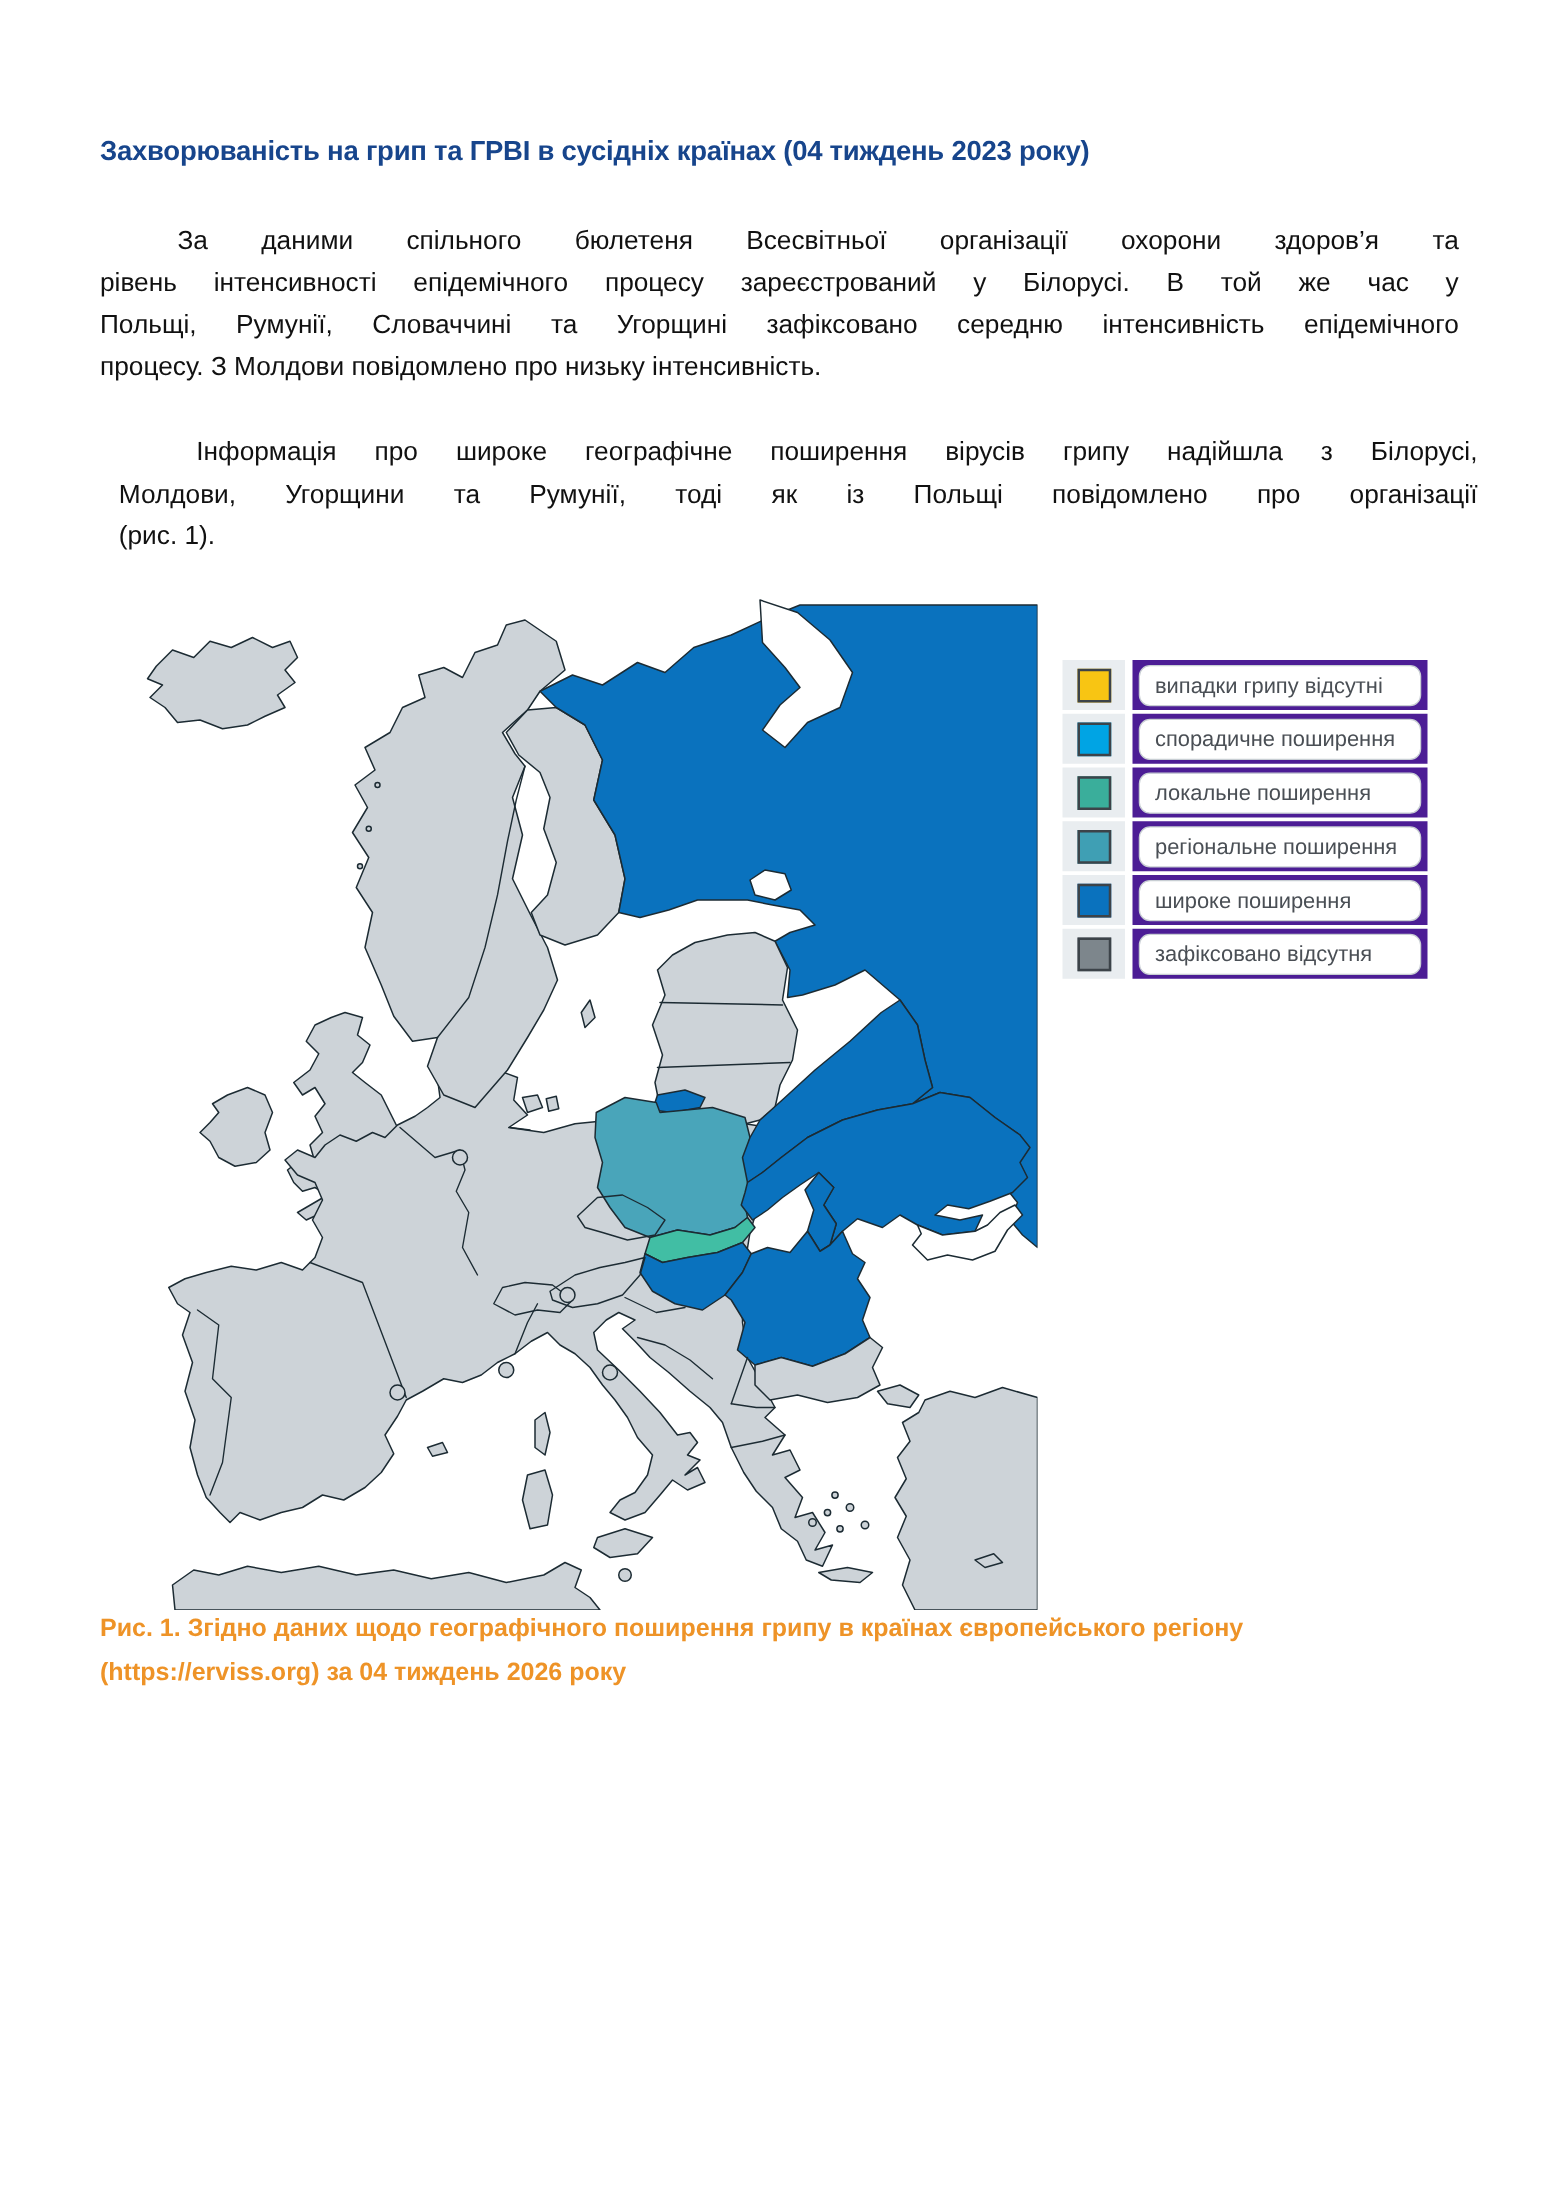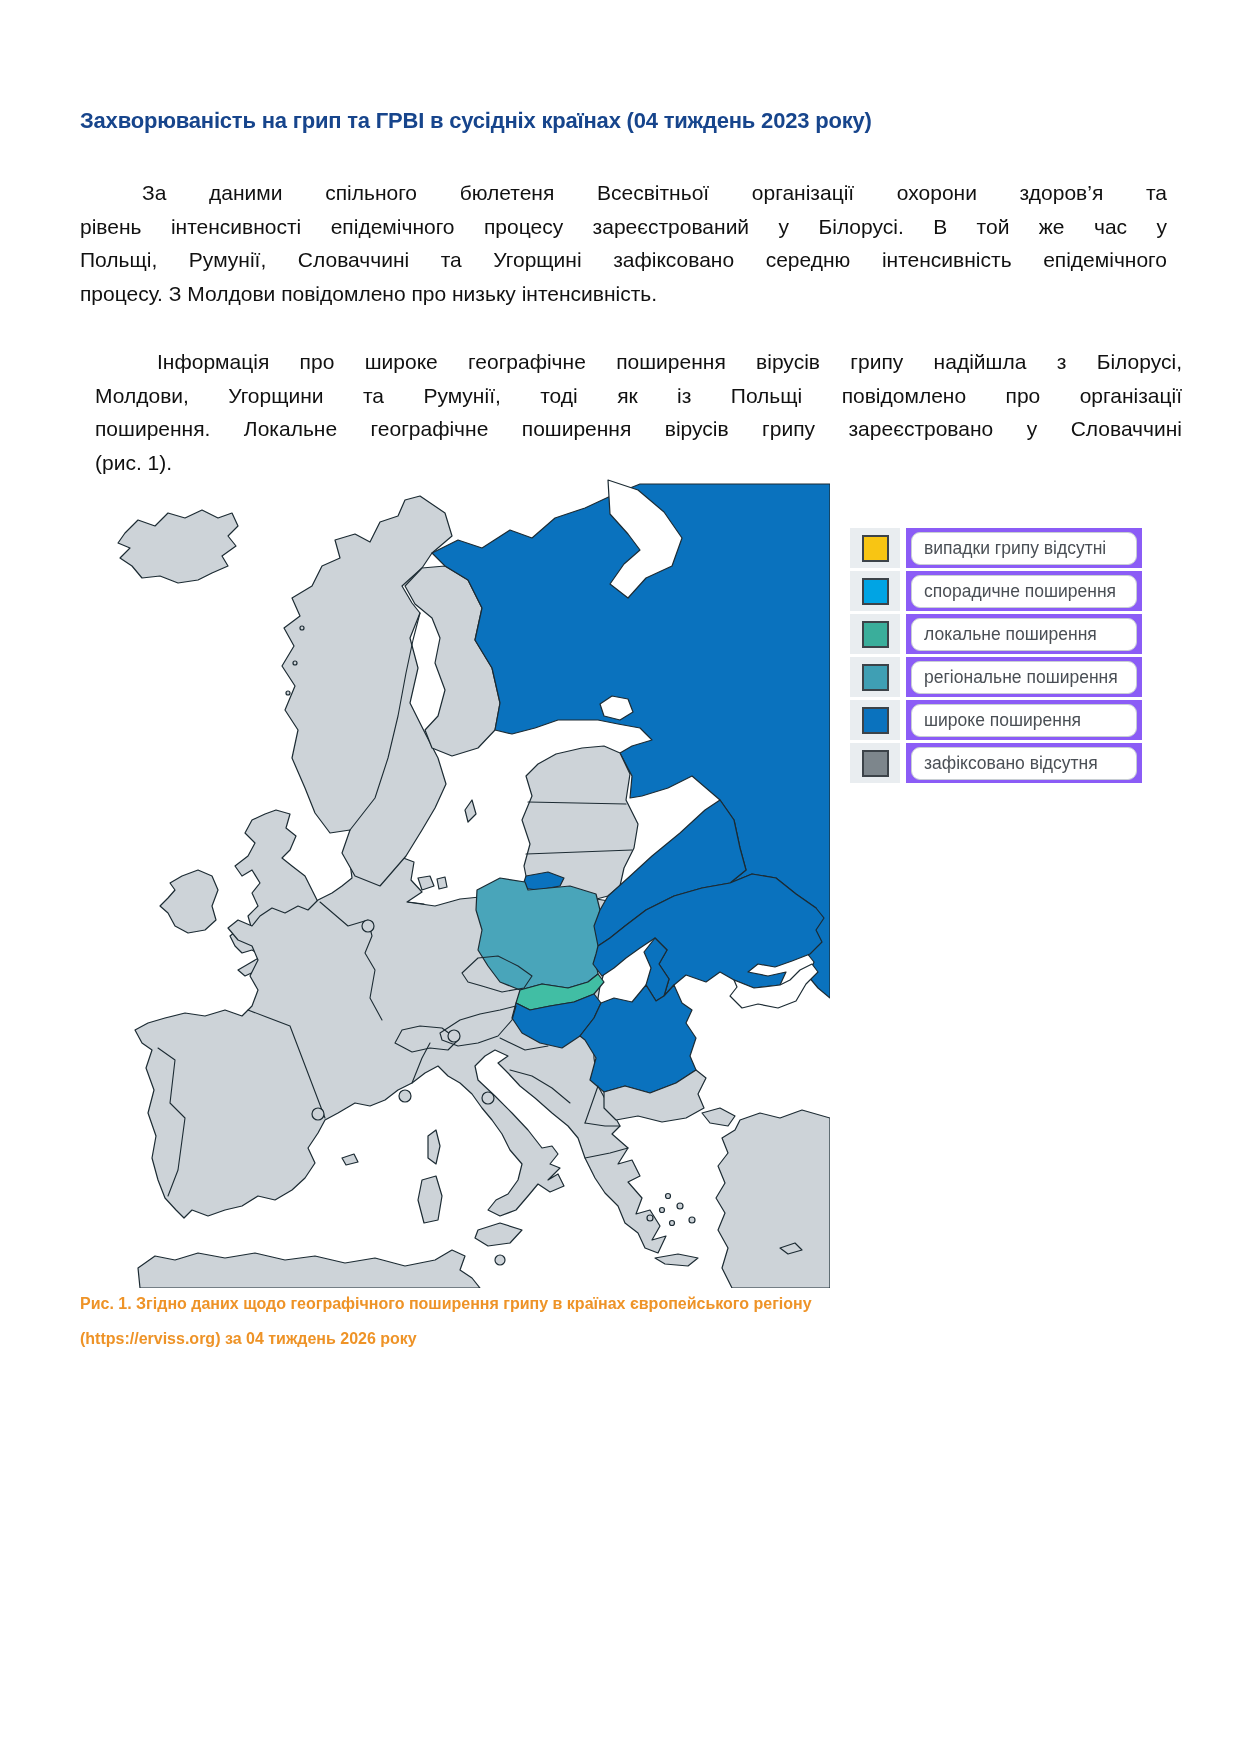--- a/index.html
+++ b/index.html
@@ -12,46 +12,45 @@
   .p2{top:345px;margin-left:15px;}
   .jline{line-height:33.6px;text-align:justify;text-align-last:justify;white-space:normal;}
   .jline.first{text-indent:62px;}
   .jline.last{text-align:left;text-align-last:left;}
   .map-figure{position:absolute;left:80px;top:458px;width:1081px;height:830px;}
   .europe-svg{position:absolute;left:0;top:0;}
   .legend{position:absolute;left:770px;top:70px;width:292px;}
   .legend-row{display:flex;height:40px;margin-bottom:3px;}
   .legend-swatch-cell{width:50px;background:#E9EDF0;display:flex;align-items:center;justify-content:center;}
   .legend-gap{width:6px;background:#ffffff;}
-  .legend-label-cell{flex:1;background:#8b5cf6;display:flex;align-items:center;padding:4px 5px;}
+  .legend-label-cell{flex:1;background:#4c1d95;display:flex;align-items:center;padding:4px 5px;}
   .legend-swatch{width:27px;height:27px;border:2px solid #3C4349;box-sizing:border-box;}
   .legend-label-box{flex:1;height:31px;background:#ffffff;border:1px solid #C8CED3;border-radius:9px;
                     display:flex;align-items:center;padding-left:12px;
                     font-size:17.5px;color:#4A4F55;}
   .caption{position:absolute;left:80px;top:1286px;width:1087px;
-           font-size:16px;font-weight:700;color:#EE9327;line-height:35px;}
+           font-size:20px;font-weight:700;color:#EE9327;line-height:35px;}
 </style>
 </head>
 <body>
 
 <div class="page">
 
   <div class="title">Захворюваність на грип та ГРВІ в сусідніх країнах (04 тиждень 2023 року)</div>
 
   <div class="bodytext p1">
     <div class="jline first">За даними спільного бюлетеня Всесвітньої організації охорони здоров’я та</div>
     <div class="jline">рівень інтенсивності епідемічного процесу зареєстрований у Білорусі. В той же час у</div>
     <div class="jline">Польщі, Румунії, Словаччині та Угорщині зафіксовано середню інтенсивність епідемічного</div>
     <div class="jline last">процесу. З Молдови повідомлено про низьку інтенсивність.</div>
   </div>
 
   <div class="bodytext p2">
     <div class="jline first">Інформація про широке географічне поширення вірусів грипу надійшла з Білорусі,</div>
     <div class="jline">Молдови, Угорщини та Румунії, тоді як із Польщі повідомлено про організації</div>
-    <div class="jline">поширення. Локальне географічне поширення вірусів грипу зареєстровано у Словаччині</div>
     <div class="jline last">(рис. 1).</div>
   </div>
 
   <div class="map-figure">
     <svg class="europe-svg" width="750" height="830" viewBox="0 0 750 830" stroke-linejoin="round" stroke-linecap="round">
       <g stroke="#1C2B33" stroke-width="1.2">
 
         <path d="M45,75 58,62 75,68 88,55 105,60 122,52 138,60 152,55 158,68 148,78 156,88 142,98 148,108 132,115 118,122 98,125 80,118 62,120 52,108 40,100 50,90 38,85 Z" fill="#CDD3D8"></path>
 
         <path d="M102,418 118,412 132,418 138,432 132,448 136,462 125,472 108,475 95,468 88,455 80,448 88,440 95,432 90,425 Z" fill="#CDD3D8"></path>

